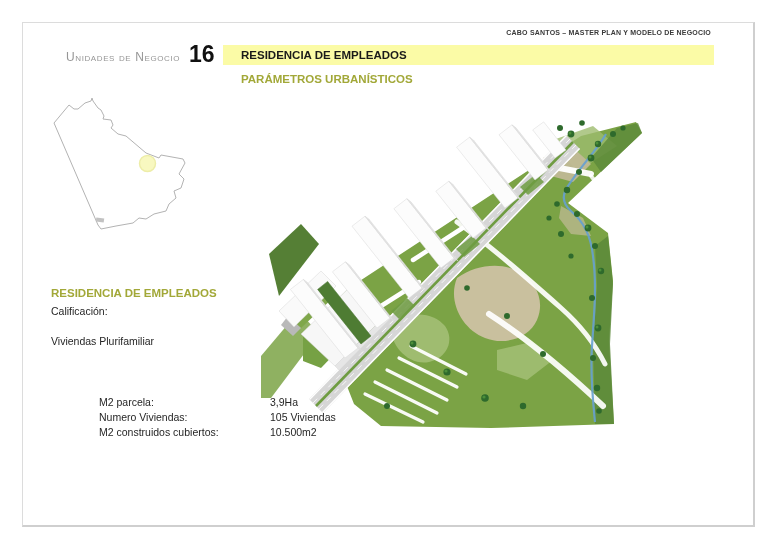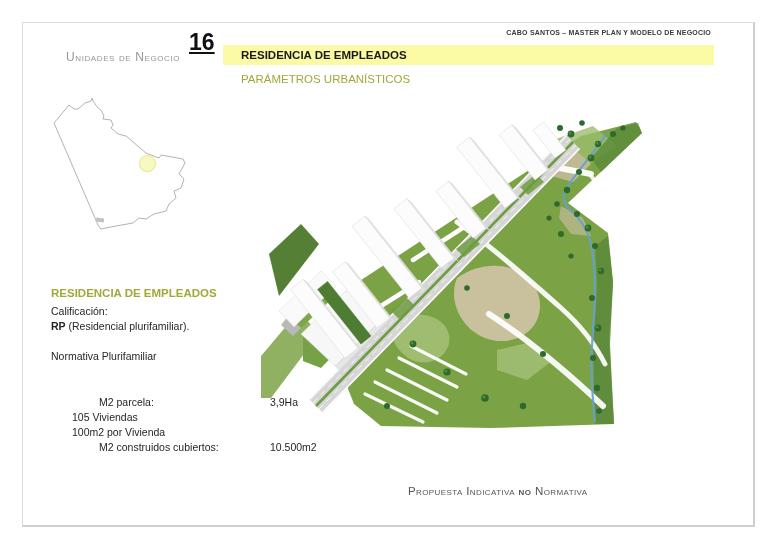--- a/index.html
+++ b/index.html
@@ -20,34 +20,34 @@
     font-weight:bold;
   }
 
   .section-label {
     position:absolute; left:43px; top:27px;
     font-variant:small-caps; letter-spacing:0.6px;
     font-size:12px; color:#969696;
   }
 
   .slide-number {
-    position:absolute; left:166px; top:6px;
-    font-size:23px; font-weight:bold; color:#111111;text-decoration:underline;
+    position:absolute; left:166px; top:18px;
+    font-size:23px; font-weight:bold; color:#111111;
   }
 
   .title-bar {
     position:absolute; left:200px; top:22px; width:491px; height:20px;
     background:#fbfba6;
     line-height:20px; padding-left:18px;
     font-size:11.5px; font-weight:bold; color:#1a1a1a;
   }
 
   .subtitle {
     position:absolute; left:218px; top:50px;
-    font-size:11.5px; font-weight:normal; color:#a2a838;
+    font-size:11.5px; font-weight:bold; color:#a2a838;
   }
 
   .map-figure { position:absolute; left:18px; top:70px; width:155px; height:145px; }
 
   .render-figure { position:absolute; left:238px; top:83px; width:390px; height:325px; }
 
   .info-block {
     position:absolute; left:28px; top:263px; width:235px;
     font-size:10.5px; color:#262626; line-height:15px;
   }
@@ -211,37 +211,35 @@
         <circle cx="185" cy="265" r="1.6"></circle>
           <circle cx="223" cy="291" r="1.6"></circle>
           <circle cx="151" cy="237" r="1.5"></circle>
       </g>
     </g>
   </svg>
 
   <div class="info-block">
     <div class="info-title">RESIDENCIA DE EMPLEADOS</div>
     <div>Calificación:</div>
-    <div><span class="bold">RP</span><span> (Residencial plurifamiliar).</span></div>
     <div class="spacer"></div>
-    <div>Normativa Plurifamiliar</div>
+    <div>Viviendas Plurifamiliar</div>
   </div>
 
   <div class="params">
     <div class="param-row">
       <div class="param-label">M2 parcela:</div>
       <div class="param-value">3,9Ha</div>
     </div>
     <div class="param-row">
+      <div class="param-label">Numero Viviendas:</div>
       <div class="param-value">105 Viviendas</div>
     </div>
     <div class="param-row">
-      <div class="param-value">100m2 por Vivienda</div>
     </div>
     <div class="param-row">
       <div class="param-label">M2 construidos cubiertos:</div>
       <div class="param-value">10.500m2</div>
     </div>
   </div>
 
-  <div class="footer-note"><span>Propuesta Indicativa </span><b>no</b><span> Normativa</span></div>
 
 </div>
 
 </body></html>

